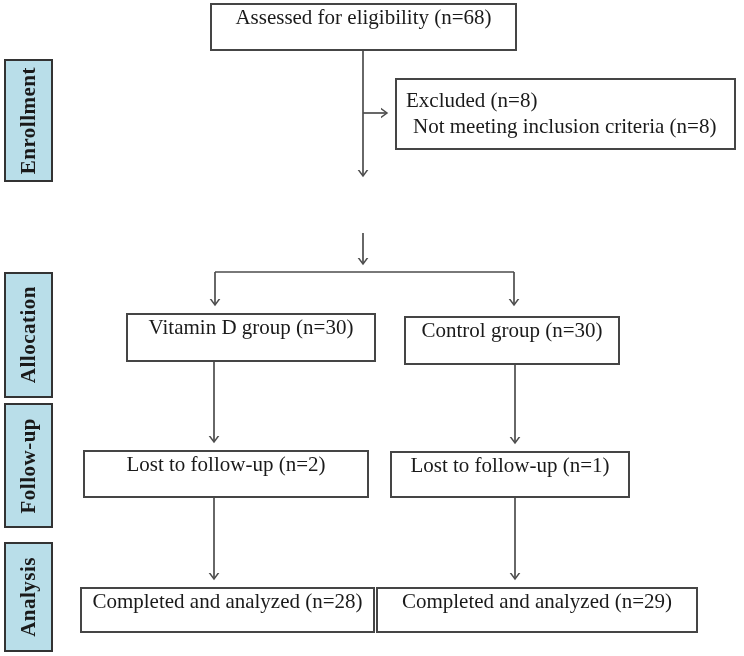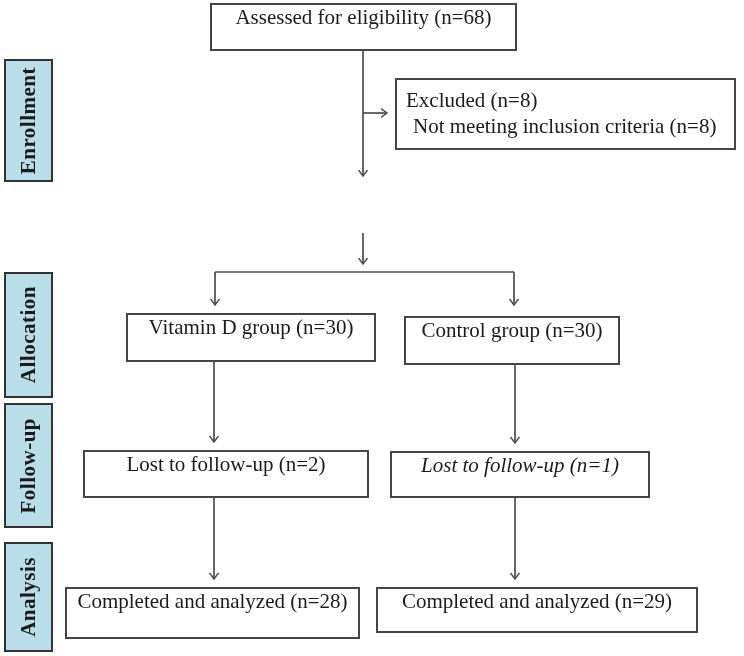--- a/index.html
+++ b/index.html
@@ -62,22 +62,22 @@
     letter-spacing: 0.5px;
     white-space: nowrap;
   }
   
   .b-assessed   { left: 210px; top: 3px;   width: 307px; height: 48px; }
   .b-excluded   { left: 395px; top: 78px;  width: 341px; height: 72px; }
   .b-randomized { left: 212px; top: 184px; width: 305px; height: 49px; }
   .b-group-l    { left: 90px;  top: 313px; width: 250px; height: 49px; margin-left: 36px; }
   .b-group-r    { left: 404px; top: 316px; width: 216px; height: 49px; }
   .b-lost-l     { left: 83px;  top: 450px; width: 286px; height: 48px; }
-  .b-lost-r     { left: 390px; top: 451px; width: 260px; height: 47px; font-style: italic; }
-  .b-done-l     { left: 65px;  top: 587px; width: 295px; height: 52px; }
+  .b-lost-r     { left: 390px; top: 451px; width: 240px; height: 47px; }
+  .b-done-l     { left: 80px;  top: 587px; width: 295px; height: 46px; }
   .b-done-r     { left: 376px; top: 587px; width: 322px; height: 46px; }
   
   .s-enrollment { left: 4px; top: 59px;  width: 49px; height: 123px; }
   .s-allocation { left: 4px; top: 272px; width: 49px; height: 126px; }
   .s-followup   { left: 4px; top: 403px; width: 49px; height: 125px; }
   .s-analysis   { left: 4px; top: 542px; width: 49px; height: 110px; }
 </style>
 </head>
 <body>
 

